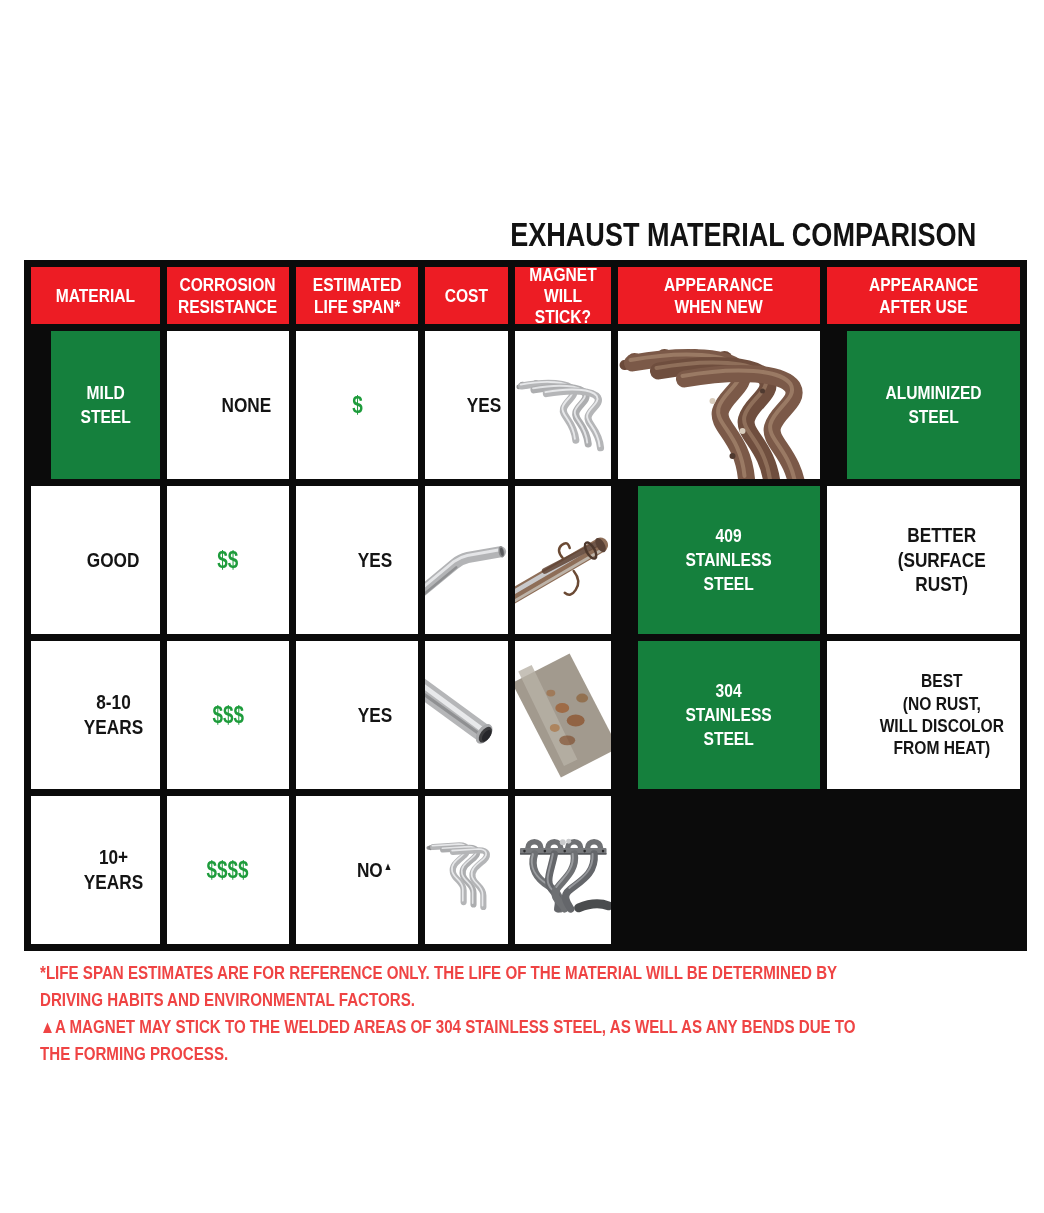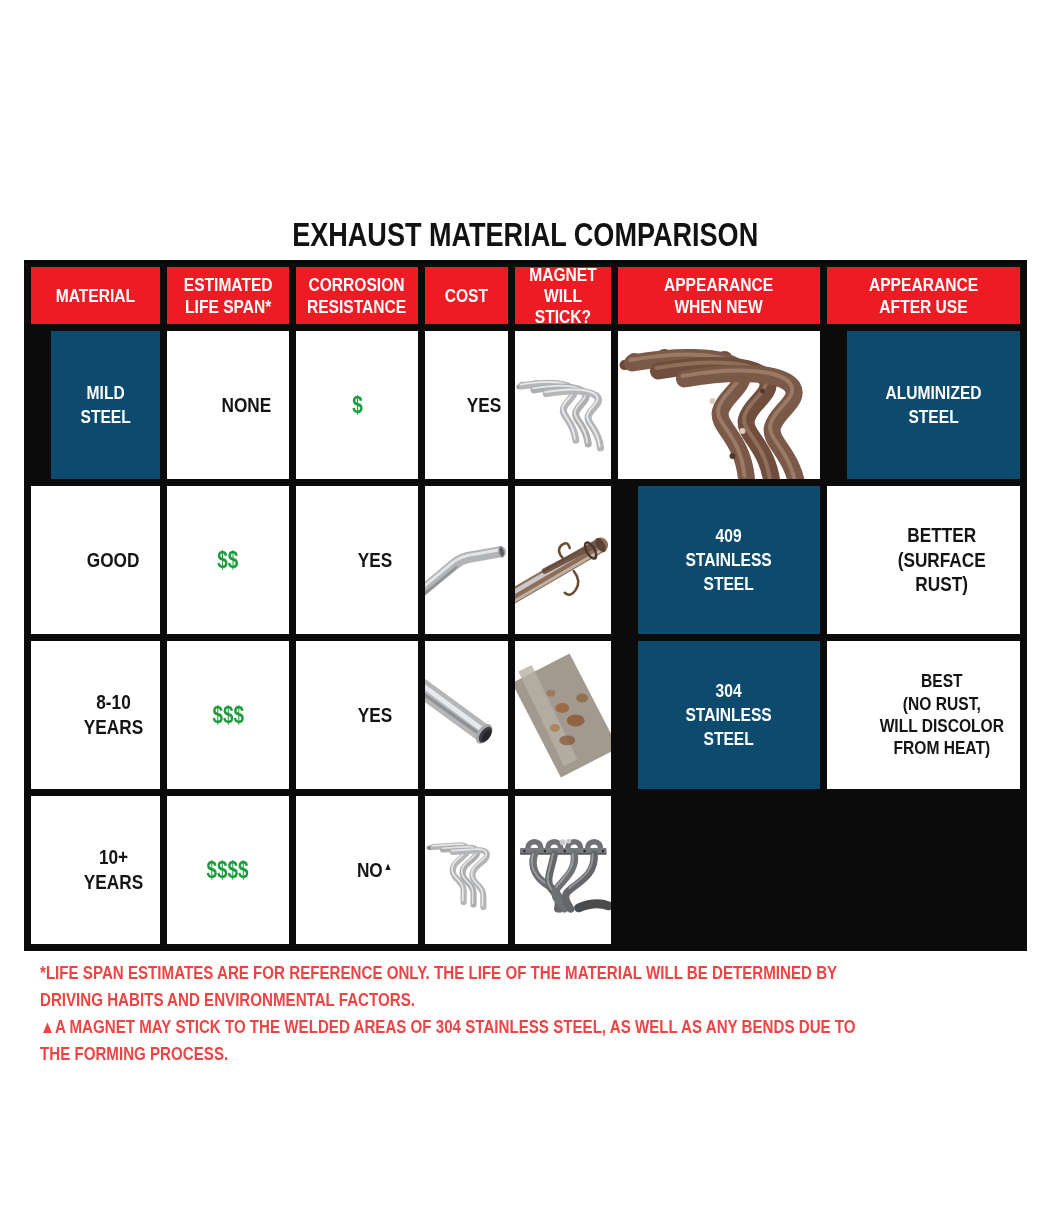--- a/index.html
+++ b/index.html
@@ -1,29 +1,29 @@
 <!DOCTYPE html>
 <html><head>
 <meta charset="utf-8">
 <style>
   html,body{margin:0;padding:0;background:#ffffff;}
   .page{position:relative;width:1044px;height:1213px;background:#ffffff;overflow:hidden;
         font-family:"Liberation Sans", sans-serif;}
-  .title{position:absolute;top:216px;left:24px;width:1003px;text-align:center;
+  .title{position:absolute;top:216px;left:24px;width:1003px;text-align:right;
          font-size:33px;font-weight:bold;color:#121212;white-space:nowrap;}
   .cond{display:inline-block;transform:scaleX(0.82);transform-origin:center;}
   .cond-left{display:inline-block;transform:scaleX(0.84);transform-origin:left center;}
   .grid{position:absolute;left:24px;top:260px;width:1003px;height:691px;background:#0b0b0b;
         display:grid;box-sizing:border-box;padding:7px;gap:7px;
         grid-template-columns:129px 122px 122px 83px 96px 202px 193px;
         grid-template-rows:57px 148px 148px 148px 148px;}
   .cell{background:#ffffff;display:flex;align-items:center;justify-content:center;
         text-align:center;overflow:hidden;}
   .head{background:#ED1C24;color:#ffffff;font-weight:bold;font-size:19px;line-height:1.12;}
-  .mat{background:#0c4a6e;color:#ffffff;font-weight:bold;font-size:19px;line-height:1.25;margin-left:20px;}
+  .mat{background:#15803d;color:#ffffff;font-weight:bold;font-size:19px;line-height:1.25;margin-left:20px;}
   .val{color:#141414;font-weight:bold;font-size:21px;line-height:1.18;padding-left:36px;}
   .cost{color:#1E9C3C;font-weight:bold;font-size:23px;}
   .pre{white-space:pre-line;}
   sup.mark{font-size:11px;vertical-align:7px;margin-left:1px;}
   .photo{padding:0;}
   .photo svg{display:block;width:100%;height:100%;}
   .foots{position:absolute;left:40px;top:960px;width:990px;color:#ef4444;
          font-weight:bold;font-size:18px;line-height:27px;}
 </style>
 </head>
@@ -34,26 +34,26 @@
   <div class="title">
     <span class="cond">EXHAUST MATERIAL COMPARISON</span>
   </div>
 
   <div class="grid">
 
     <div class="cell head">
         <span class="cond pre">MATERIAL</span>
       </div>
     <div class="cell head">
+        <span class="cond pre">CORROSION
+RESISTANCE</span>
+      </div>
+    <div class="cell head">
         <span class="cond pre">ESTIMATED
 LIFE SPAN*</span>
-      </div>
-    <div class="cell head">
-        <span class="cond pre">CORROSION
-RESISTANCE</span>
       </div>
     <div class="cell head">
         <span class="cond pre">COST</span>
       </div>
     <div class="cell head">
         <span class="cond pre">MAGNET
 WILL STICK?</span>
       </div>
     <div class="cell head">
         <span class="cond pre">APPEARANCE

